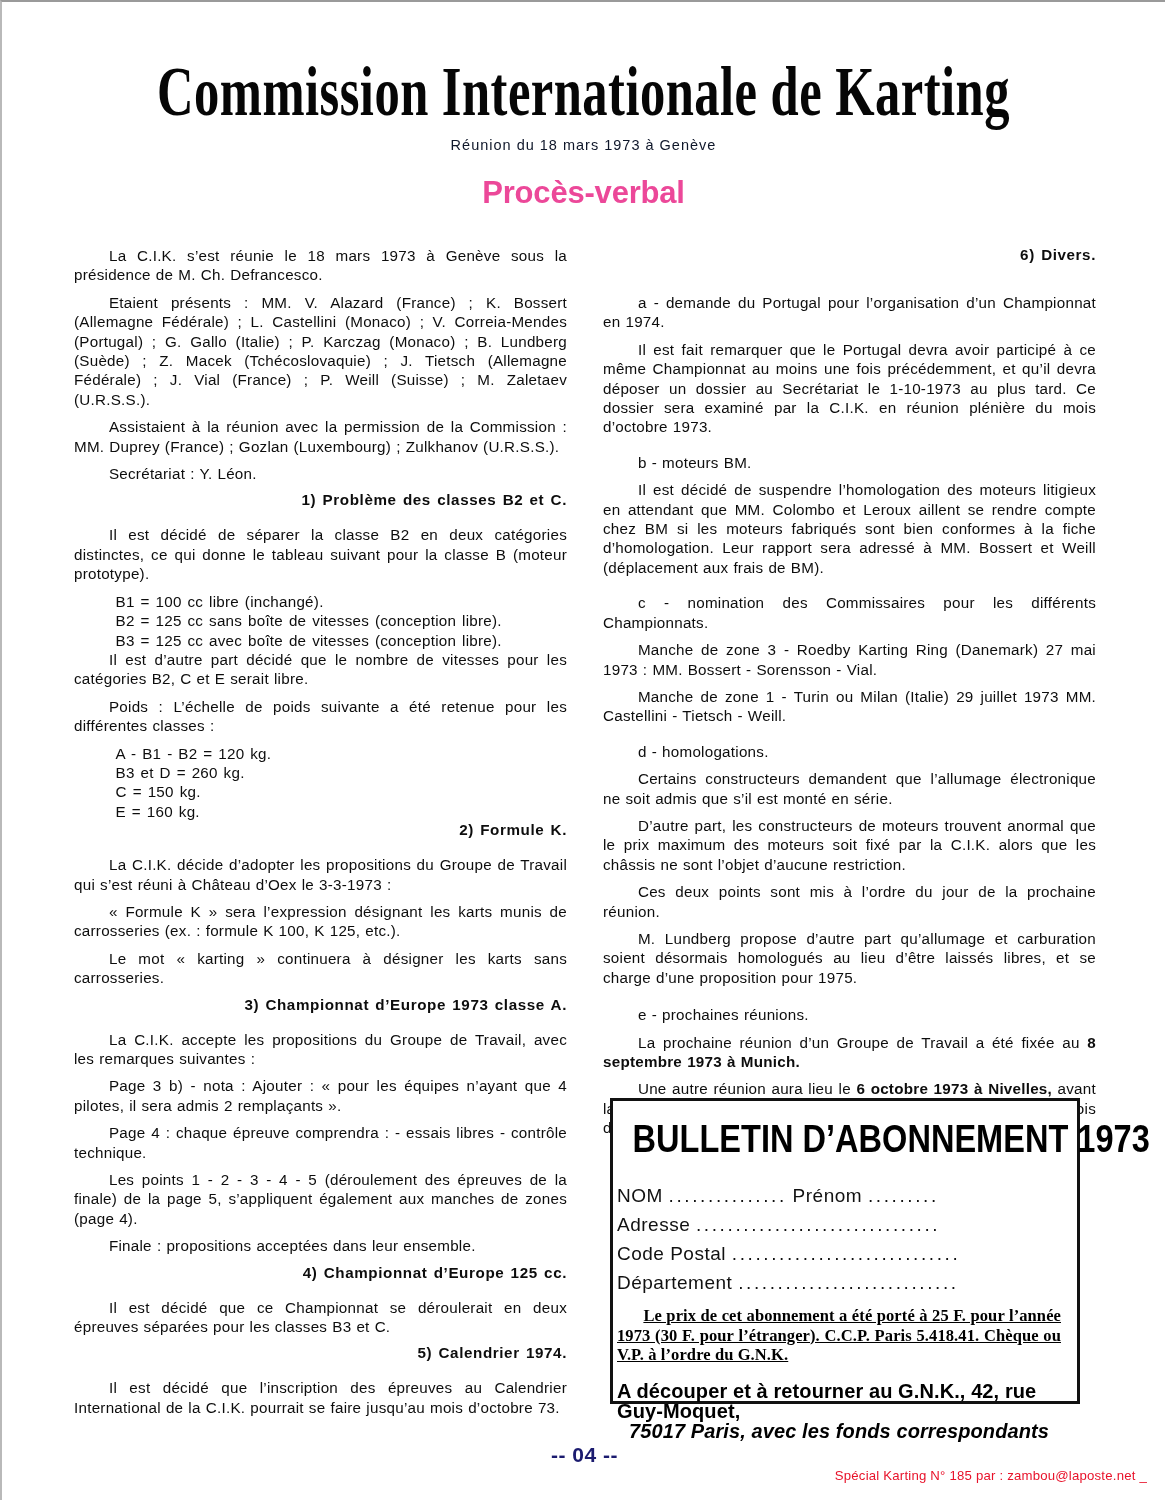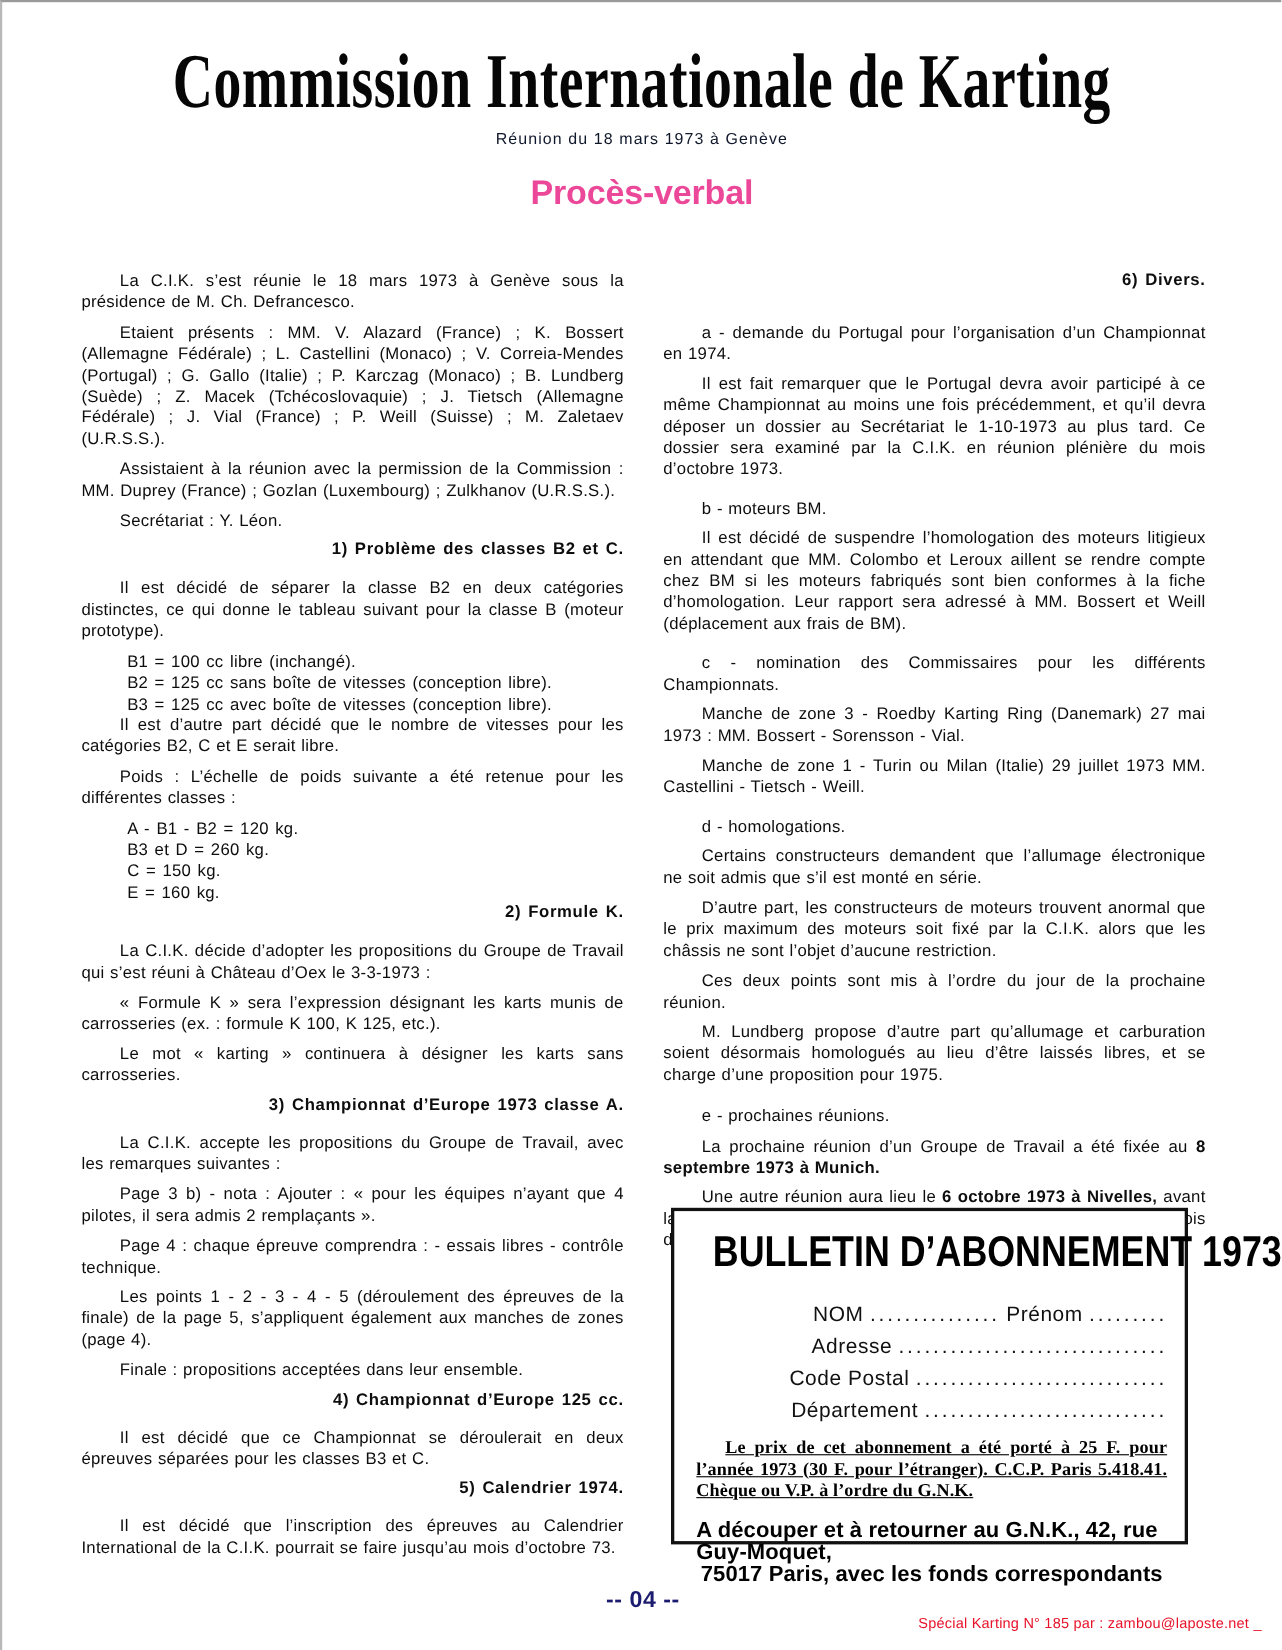--- a/index.html
+++ b/index.html
@@ -16,21 +16,21 @@
     border-left: 2px solid #b9b9b9;
     border-top: 2px solid #9a9a9a;
     font-family: "Liberation Sans", sans-serif;
     color: #0d0d0d;
     overflow: hidden;
   }
 
   
   .masthead {
     text-align: center;
-    padding-top: 36px;
+    padding-top: 54px;
   }
   .masthead-title {
     font-family: "Liberation Serif", serif;
     font-weight: bold;
     font-size: 55px;
     letter-spacing: 0.5px;
     line-height: 1.0;
     transform: scaleX(0.92) scaleY(1.28);
     transform-origin: center top;
     color: #060606;
@@ -106,36 +106,36 @@
   
   .coupon {
     position: absolute;
     left: 608px;
     top: 1096px;
     width: 470px;
     height: 306px;
     border: 3px solid #111;
     box-sizing: border-box;
     background: #fff;
-    padding: 13px 16px 10px 20px;
+    padding: 13px 16px 10px 4px;
   }
   .coupon-inner { width: 100%; height: 100%; }
   .coupon-title {
     text-align: center;
     font-family: "Liberation Sans", sans-serif;
     font-weight: bold;
     font-size: 35px;
     letter-spacing: 0px;
     transform: scaleX(0.93) scaleY(1.12);
     transform-origin: center top;
     white-space: nowrap;
     color: #000;
     margin-top: 2px;
   }
-  .coupon-fields { margin-top: 25px; text-align: right; }
+  .coupon-fields { margin-top: 25px; }
   .cfield {
     font-size: 19px;
     line-height: 29px;
     letter-spacing: 0.5px;
     white-space: nowrap;
     color: #111;
     overflow: hidden;
   }
   .cfield .lbl { display: inline; }
   .dots { letter-spacing: 2.6px; }
@@ -155,21 +155,21 @@
     margin-top: 15px;
     text-align: center;
     font-family: "Liberation Sans", sans-serif;
     font-weight: bold;
     font-size: 20px;
     line-height: 20px;
     color: #000;
     letter-spacing: 0.1px;
   }
   .coupon-cut .l1 { display: block; text-align: left; }
-  .coupon-cut .l2 { display: block; text-align: center; }
+  .coupon-cut .l2 { display: block; text-align: center; font-style: italic; }
 
   
   .page-number {
     position: absolute;
     left: 0;
     top: 1441px;
     width: 1165px;
     text-align: center;
     font-size: 21px;
     font-weight: bold;

